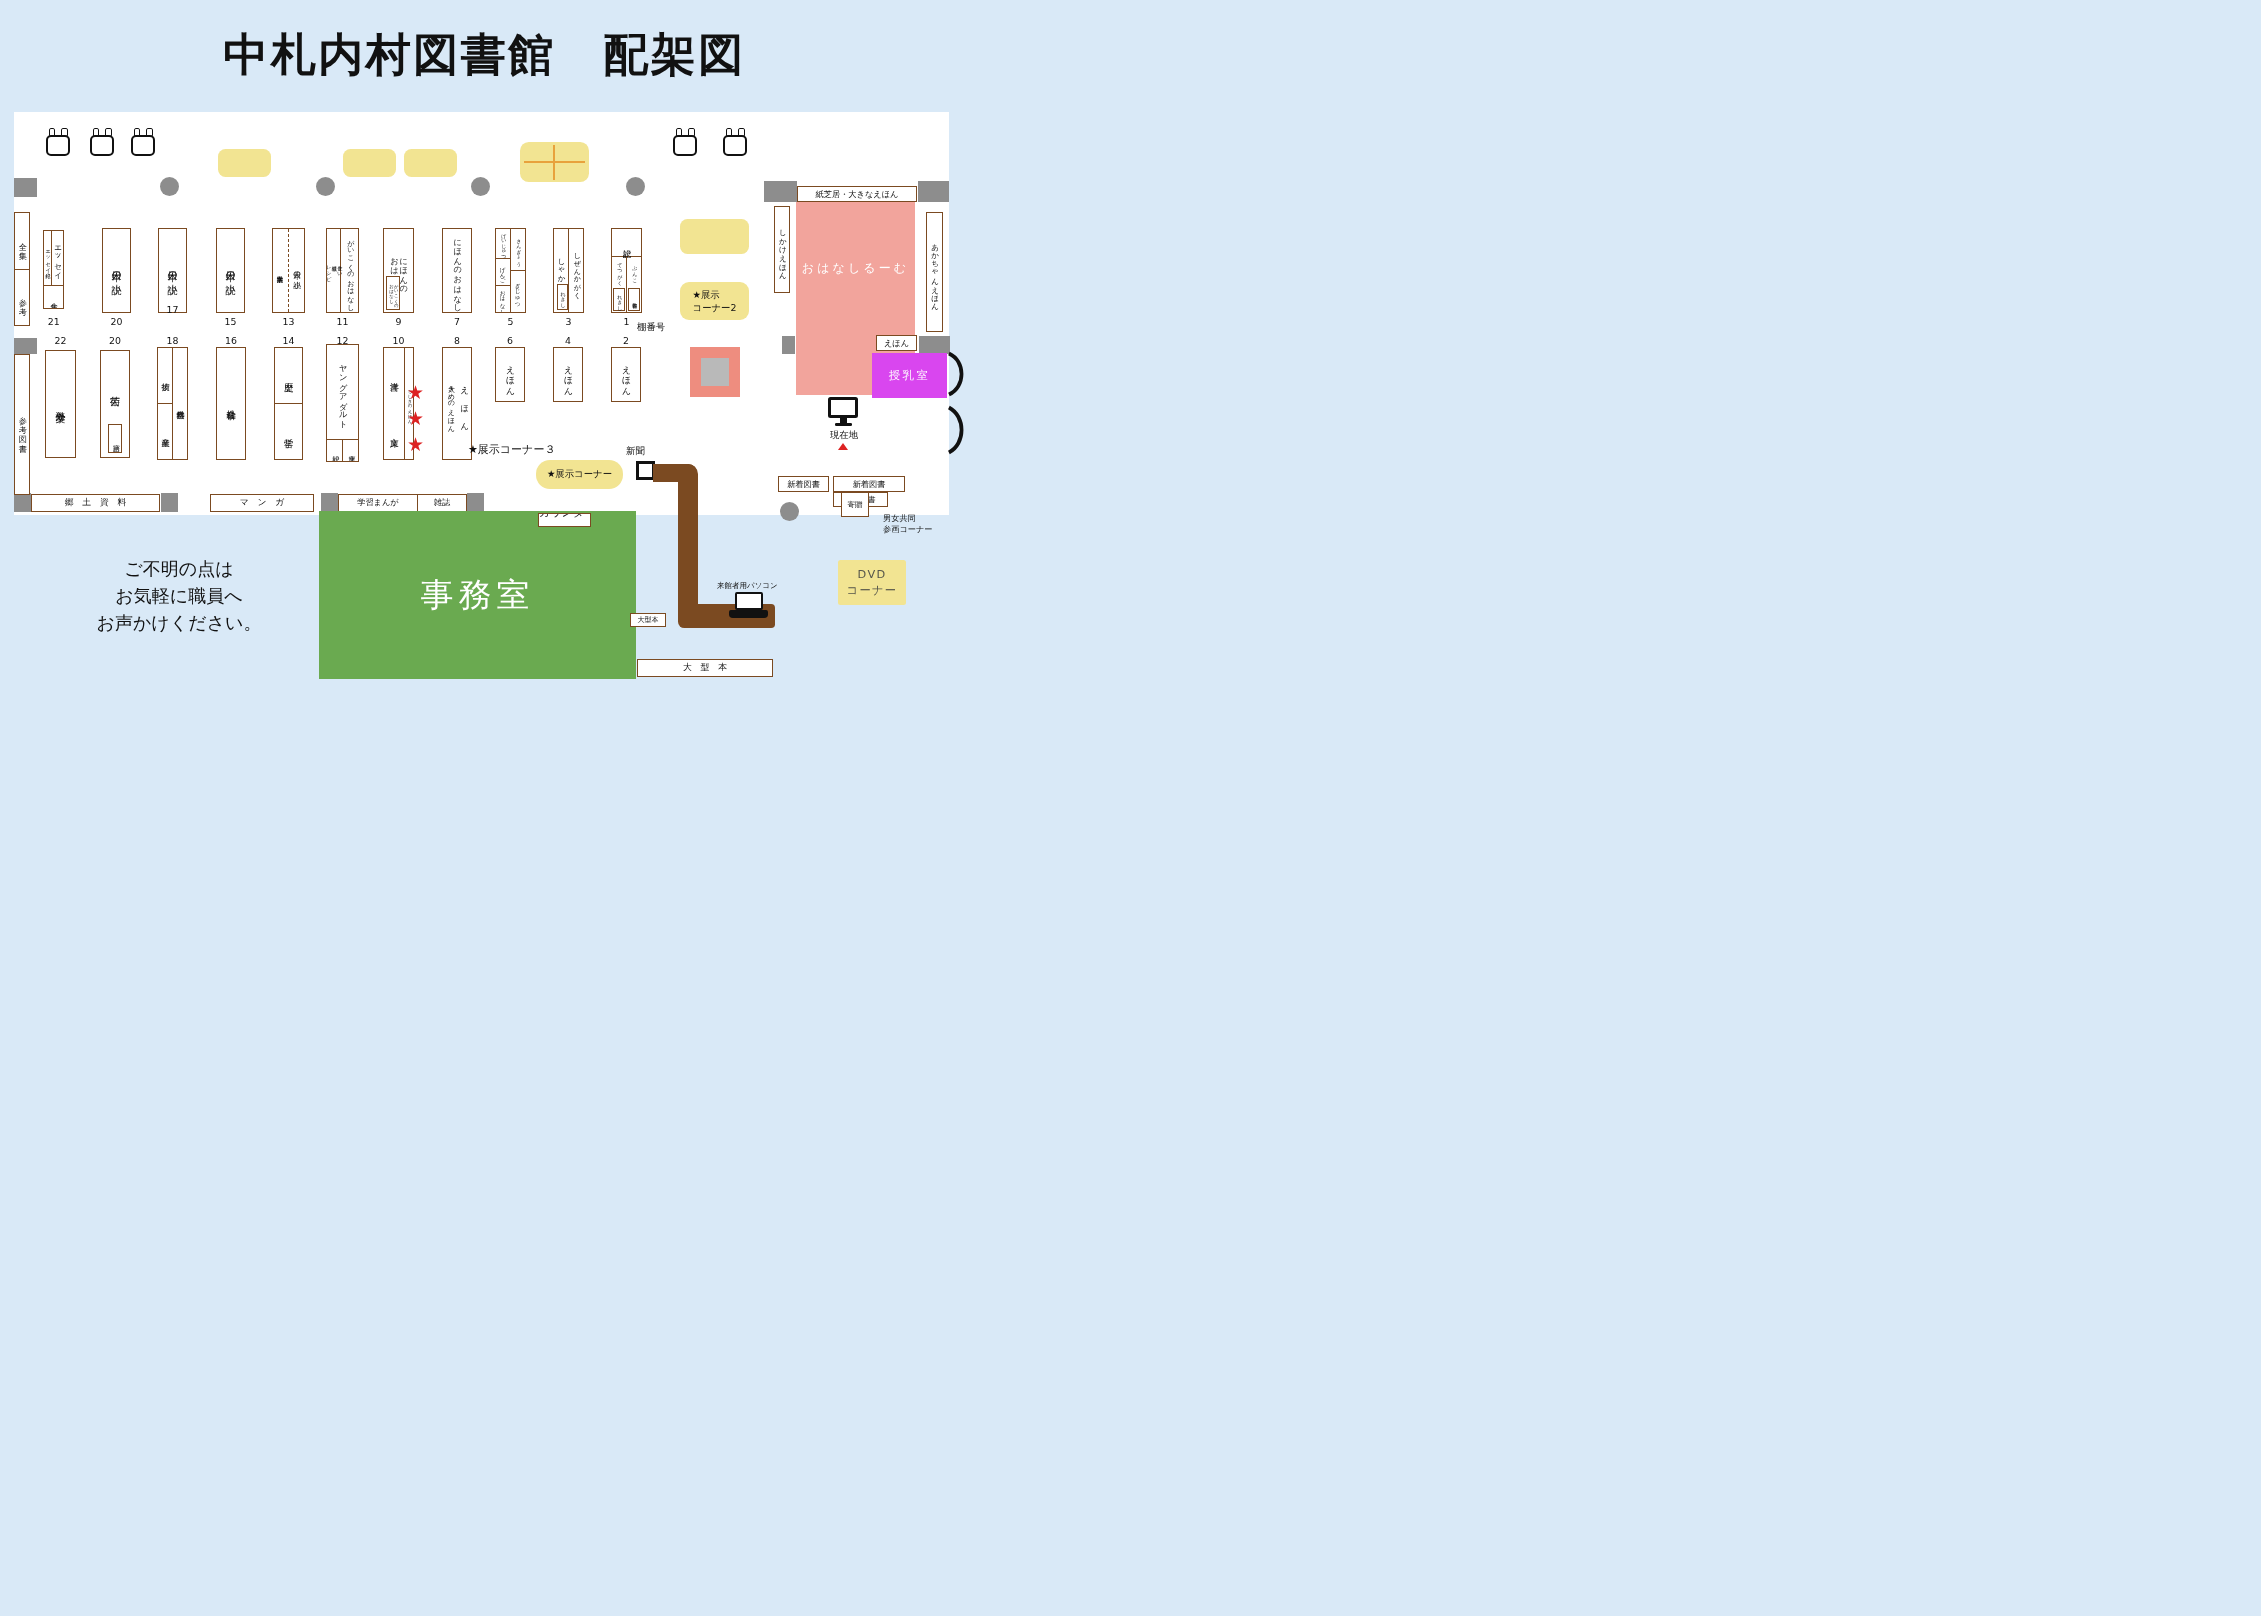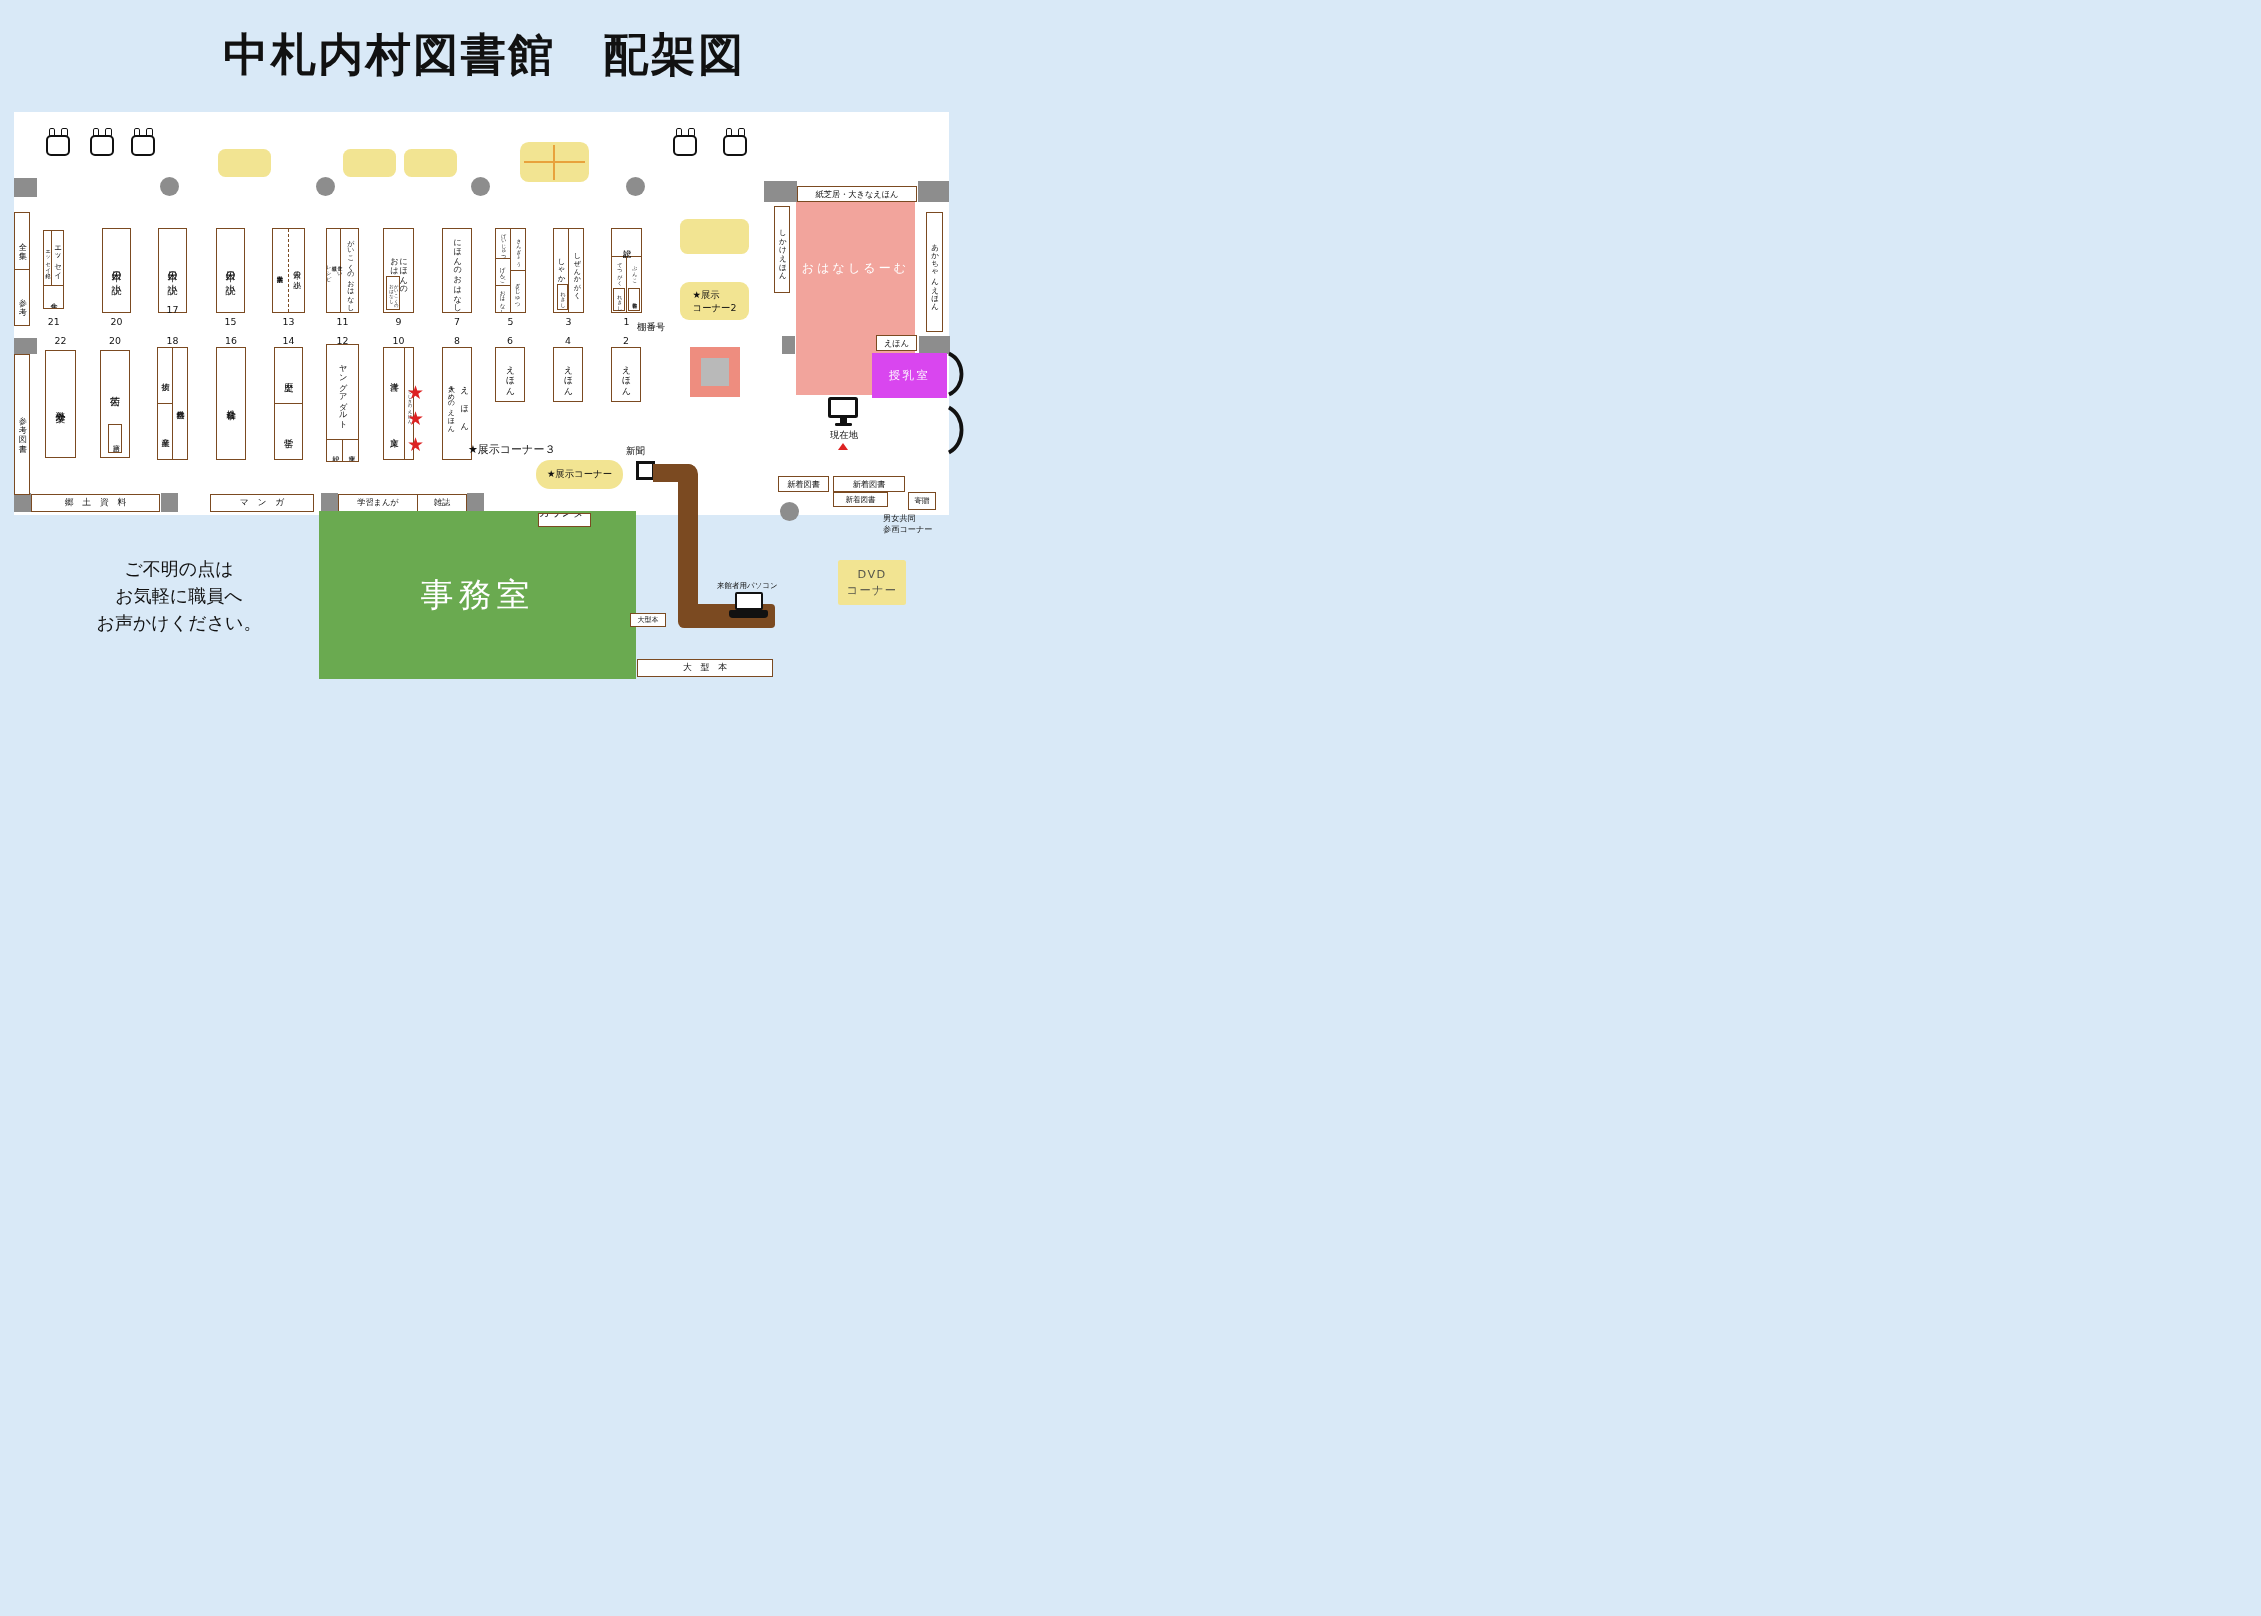--- a/index.html
+++ b/index.html
@@ -427,21 +427,21 @@
 
   <div class="abs shelf thin" style="left:778px;top:476px;width:51px;height:16.3px">
       <span style="font-size:8.2px">新着図書</span>
     </div>
   <div class="abs shelf thin" style="left:833px;top:476px;width:72px;height:16.3px">
       <span style="font-size:8.2px">新着図書</span>
     </div>
   <div class="abs shelf thin" style="left:833px;top:492px;width:55px;height:15px">
       <span style="font-size:7.5px">新着図書</span>
     </div>
-  <div class="abs shelf thin" style="left:908px;top:492px;width:28px;height:18px">
+  <div class="abs shelf thin" style="left:841px;top:492px;width:28px;height:25px">
       <span style="font-size:7.5px">寄贈</span>
     </div>
   <div class="abs ht" style="left:883px;top:513px;font-size:8.2px;line-height:1.35">男女共同
 参画コーナー</div>
 
   <div class="abs yellowbox" style="left:838px;top:560px;width:68px;height:45px;border-radius:2.5px">
     <span class="ht" style="font-size:11.3px;line-height:1.35;color:#55554a;letter-spacing:1.3px">DVD
 コーナー</span>
   </div>
 

